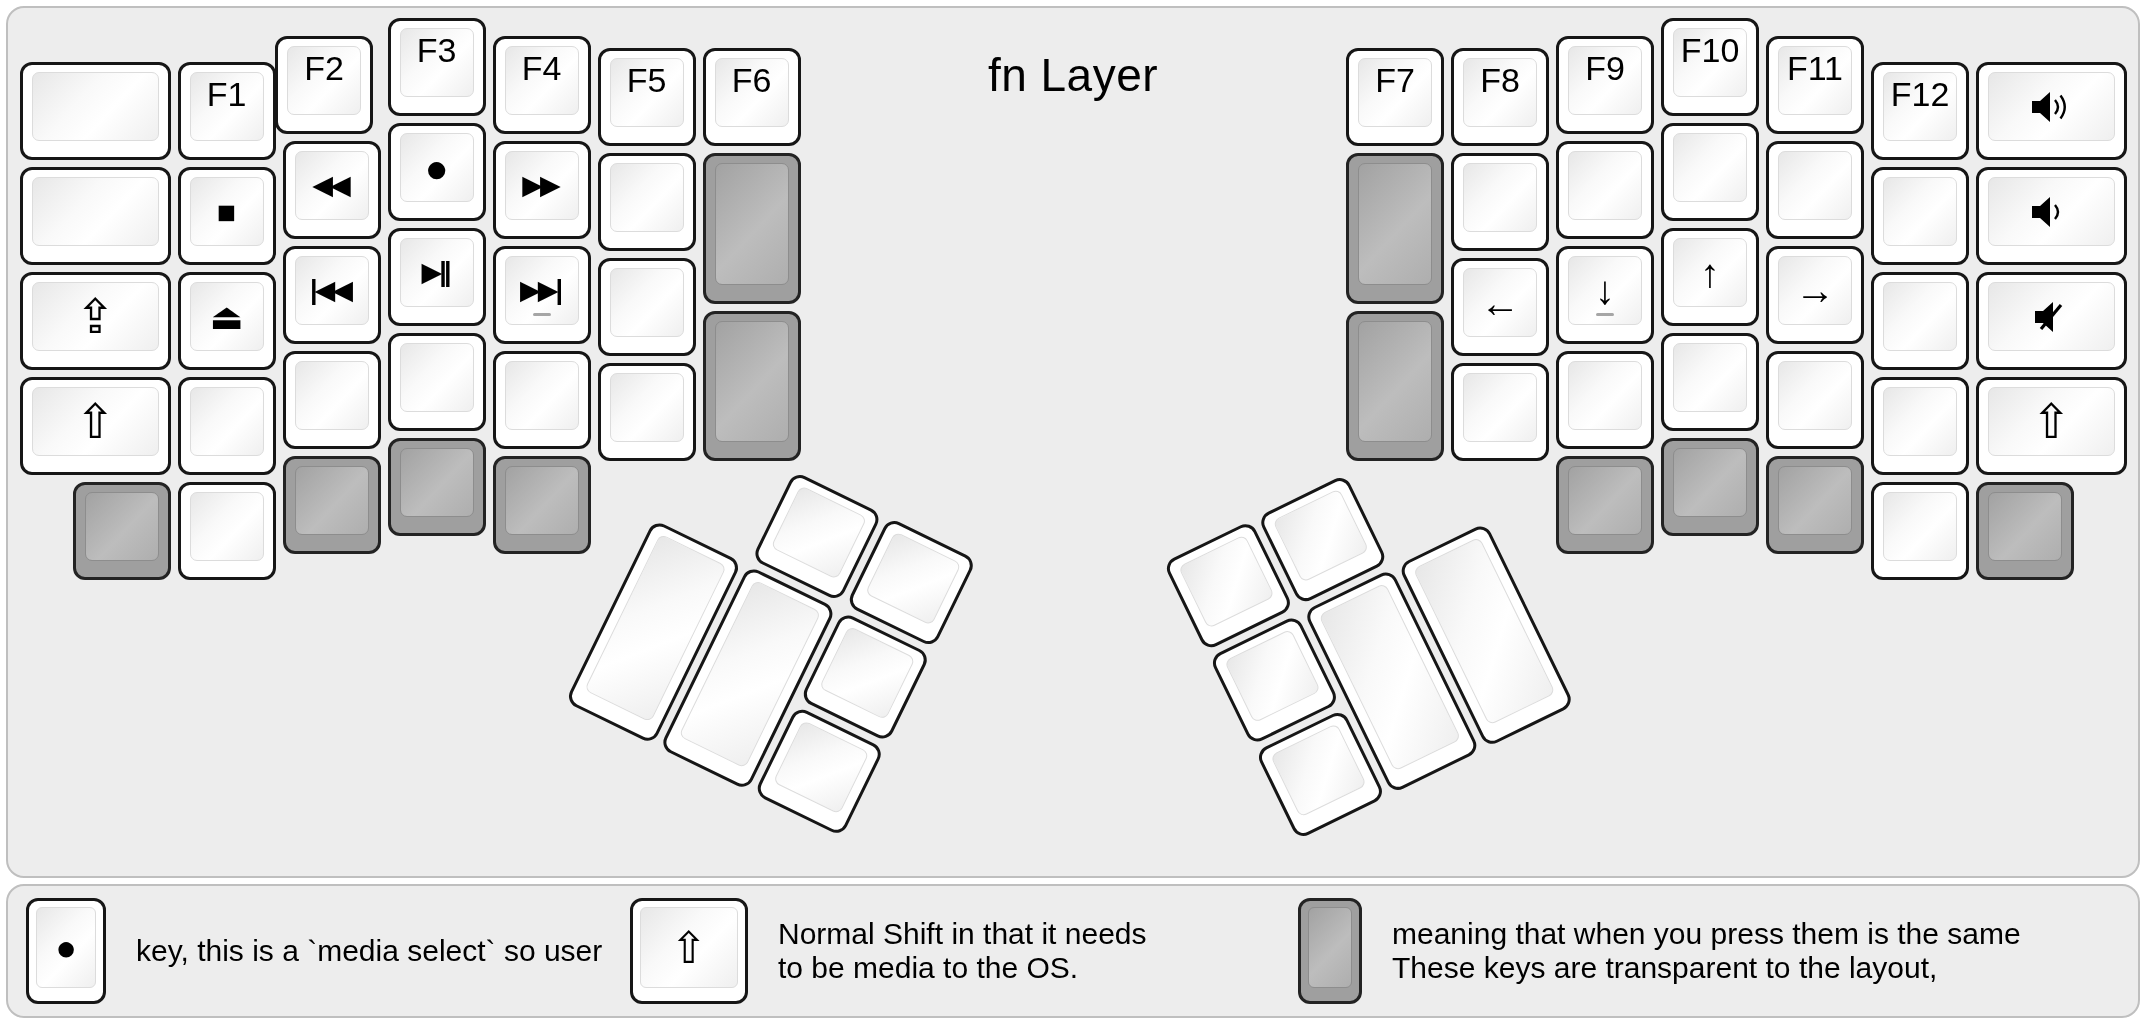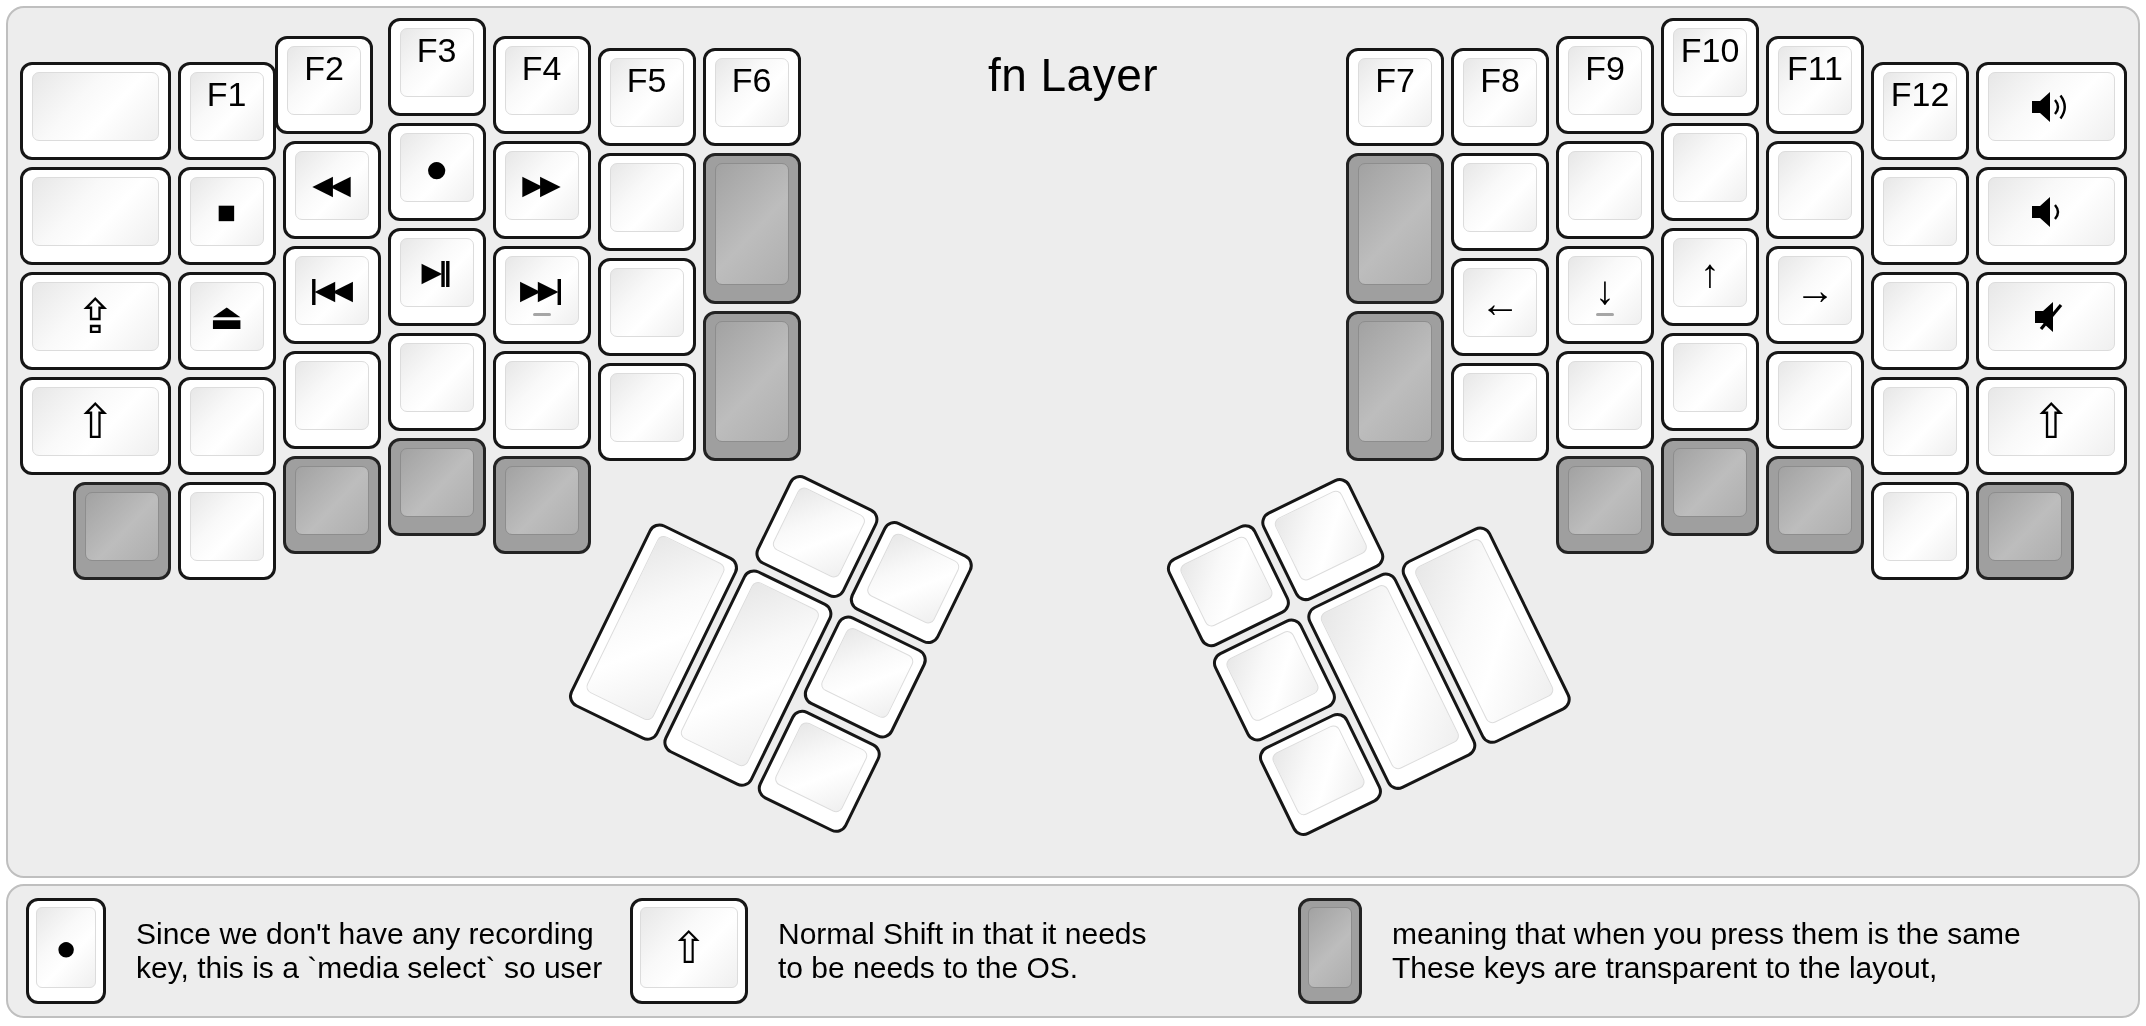--- a/index.html
+++ b/index.html
@@ -85,33 +85,32 @@
 
 <div class="panel" id="kb-panel"></div>
 <div class="panel" id="legend-panel">
   <div class="legend-item" id="legend-item-1">
     <div class="mini-key" id="legend-key-record">
       <div class="top">
         <span class="mini-glyph-dot">●</span>
       </div>
     </div>
     <div class="legend-text">
-      <div>Since we don't have any recording</div>
       <div>key, this is a `media select` so user</div>
     </div>
   </div>
   <div class="legend-item" id="legend-item-2">
     <div class="mini-key" id="legend-key-shift">
       <div class="top">
         <span class="mini-glyph-shift">⇧</span>
       </div>
     </div>
     <div class="legend-text">
       <div>Normal Shift in that it needs</div>
-      <div>to be needs to the OS.</div>
+      <div>to be media to the OS.</div>
     </div>
   </div>
   <div class="legend-item" id="legend-item-3">
     <div class="mini-key grey" id="legend-key-transparent">
       <div class="top"></div>
     </div>
     <div class="legend-text">
       <div>meaning that when you press them is the same</div>
       <div>These keys are transparent to the layout,</div>
     </div>

